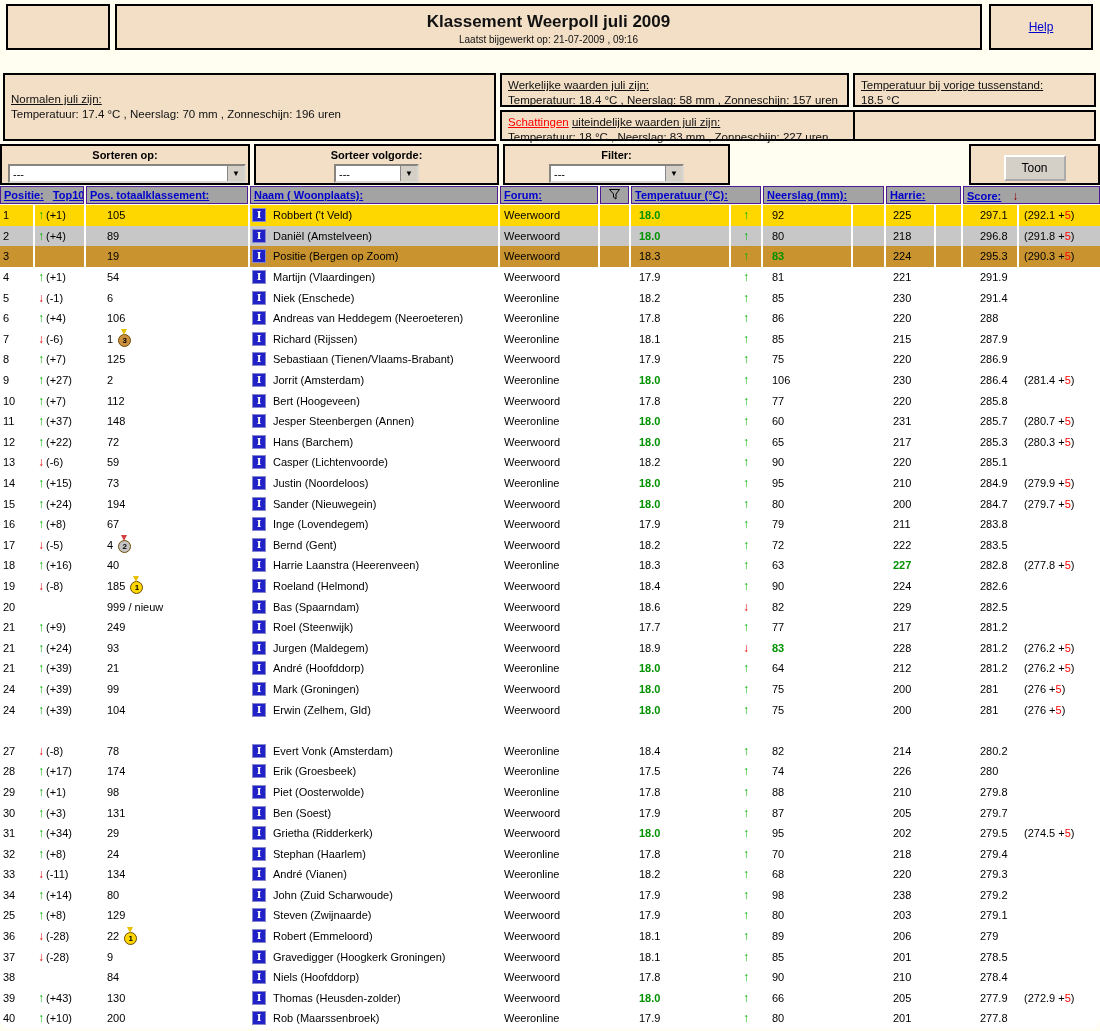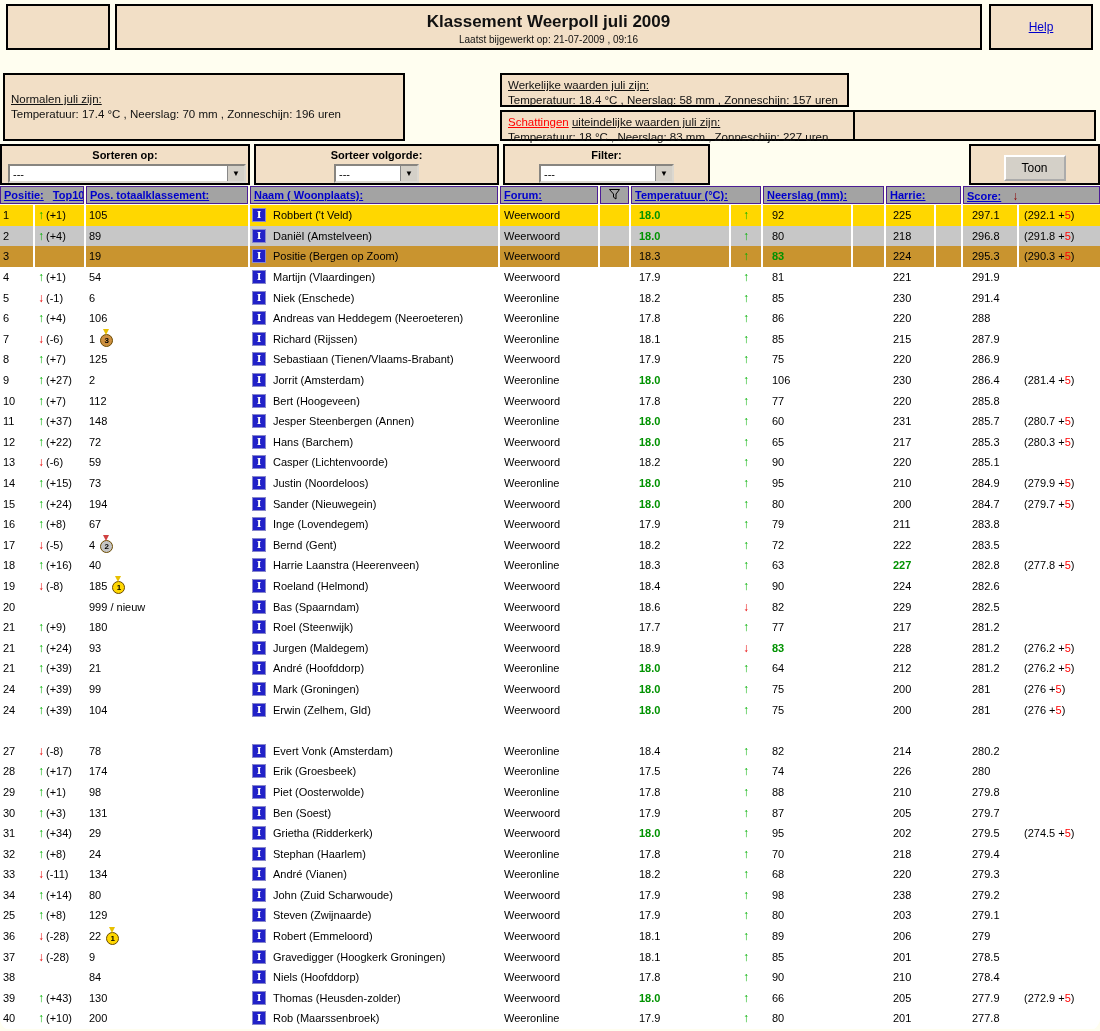--- a/index.html
+++ b/index.html
@@ -10,31 +10,31 @@
   .u{text-decoration:underline;}
   .red{color:#FF0000;}
   
   .logo-box{left:6px;top:4px;width:104px;height:46px;}
   .title-box{left:115px;top:4px;width:867px;height:46px;text-align:center;}
   .title{font-size:17px;font-weight:bold;color:#111;margin-top:6px;}
   .subtitle{font-size:10px;color:#111;margin-top:2px;}
   .help-box{left:989px;top:4px;width:104px;height:46px;text-align:center;line-height:42px;font-size:12px;}
   
   .info{font-size:11.5px;color:#111;padding:3px 6px;line-height:15px;}
-  .info-normalen{left:3px;top:73px;width:402px;height:68px;}
+  .info-normalen{left:3px;top:73px;width:493px;height:68px;}
   .info-normalen .inner{margin-top:14px;}
   .info-werkelijk{left:500px;top:73px;width:349px;height:34px;}
   .info-vorige{left:853px;top:73px;width:243px;height:34px;}
   .info-schattingen{left:500px;top:110px;width:391px;height:31px;}
   .info-empty{left:853px;top:110px;width:243px;height:31px;}
   
   .ctrl{top:144px;height:41px;text-align:center;font-size:11px;font-weight:bold;padding-top:3px;}
   .ctrl1{left:0;width:250px;}
   .ctrl2{left:254px;width:245px;}
-  .ctrl3{left:503px;width:207px;}
+  .ctrl3{left:503px;width:227px;}
   .ctrl4{left:714px;width:251px;}
   .ctrl5{left:969px;width:131px;}
   .fakeselect{margin:3px auto 0 auto;height:19px;background:#fff;border:2px inset #DCD8D0;display:flex;align-items:center;justify-content:space-between;font-weight:normal;font-size:11px;box-sizing:border-box;cursor:default;}
   .fakeselect .val{padding-left:3px;}
   .fakeselect .btn{width:16px;height:100%;background:#D4D0C8;border-left:1px solid #888;font-size:8px;line-height:15px;color:#000;}
   .sel1{width:238px;margin-left:6px;}
   .sel2{width:85px;}
   .sel3{width:135px;}
   .searchinput{width:150px;height:19px;margin-top:3px;border:2px inset #DCD8D0;background:#fff;font-size:11px;box-sizing:border-box;}
   .toon-btn{margin-top:6px;width:62px;height:26px;background:#D4D0C8;border:2px outset #fff;font-size:12px;font-family:"Liberation Sans",sans-serif;cursor:pointer;}
@@ -43,28 +43,28 @@
   .hc{background:#a3a3a3;border:1px solid #4c1d95;height:18px;box-sizing:border-box;font-size:11px;font-weight:bold;padding:2px 3px;white-space:nowrap;overflow:hidden;}
   .hc .link{font-weight:bold;}
   .hc-funnel{text-align:center;padding-top:1px;}
   .sort-arrow{color:#8B0000;font-weight:bold;margin-left:8px;font-size:12px;}
   
   #rows{position:absolute;left:0;top:205px;width:1100px;}
   .row{display:grid;grid-template-columns:33px 49px 162px 248px 98px 29px 98px 30px 88px 31px 48px 25px 54px 81px;column-gap:2px;height:20.6px;background:#fff;font-size:11px;color:#000;}
   .c{overflow:hidden;white-space:nowrap;display:flex;align-items:center;box-sizing:border-box;}
   .c-pos{padding-left:3px;}
   .c-top10{padding-left:3px;}
-  .c-overall{padding-left:3px;align-items:center;}
+  .c-overall{padding-left:21px;align-items:center;}
   .c-name{padding-left:2px;}
   .c-forum{padding-left:4px;}
   .c-temp{padding-left:8px;}
   .c-arrow{justify-content:center;}
   .c-rain{padding-left:9px;}
   .c-sun{padding-left:7px;}
-  .c-score{padding-left:9px;}
+  .c-score{padding-left:17px;}
   .c-extra{padding-left:5px;}
   .rs-gold .c{background:#FFD700;}
   .rs-silver .c{background:#C7C7C7;}
   .rs-bronze .c{background:#C9942F;}
   .rs-avg .c{color:#FF0000;font-weight:bold;margin-top:22px;}
   .arrow{font-weight:bold;font-size:12px;line-height:1;}
   .green{color:#00B000;}
   .redarrow{color:#E80000;}
   .trend-text{margin-left:2px;}
   .hit{color:#009200;font-weight:bold;}
@@ -92,20 +92,24 @@
 
   <div class="box info info-normalen">
     <div class="inner">
       <span class="u">Normalen juli zijn:</span><br>
       <span>Temperatuur: 17.4 °C , Neerslag: 70 mm , Zonneschijn: 196 uren</span>
     </div>
   </div>
   <div class="box info info-werkelijk">
     <span class="u">Werkelijke waarden juli zijn:</span><br>
     <span>Temperatuur: 18.4 °C , Neerslag: 58 mm , Zonneschijn: 157 uren</span>
+  </div>
+  <div class="box info info-vorige">
+    <span class="u">Temperatuur bij vorige tussenstand:</span><br>
+    <span>18.5 °C</span>
   </div>
   <div class="box info info-schattingen">
     <span class="u red">Schattingen</span>
     <span class="u">uiteindelijke waarden juli zijn:</span><br>
     <span>Temperatuur: 18 °C , Neerslag: 83 mm , Zonneschijn: 227 uren</span>
   </div>
   <div class="box info-empty"></div>
 
   <div class="box ctrl ctrl1">
     <span>Sorteren op:</span>
@@ -1032,21 +1036,21 @@
 
   <div class="row rs-normal">
     <div class="c c-pos">
           <span class="pos-text">21</span>
         </div>
     <div class="c c-top10">
           <span class="arrow trend green">↑</span>
           <span class="trend-text">(+9)</span>
         </div>
     <div class="c c-overall">
-          <span class="overall-text">180</span>
+          <span class="overall-text">249</span>
         </div>
     <div class="c c-name">
           <span class="profile-icon">I</span>
           <span class="name-text">Roel (Steenwijk)</span>
         </div>
     <div class="c c-forum">
           <span class="forum-text">Weerwoord</span>
         </div>
     <div class="c"></div>
     <div class="c c-temp">

